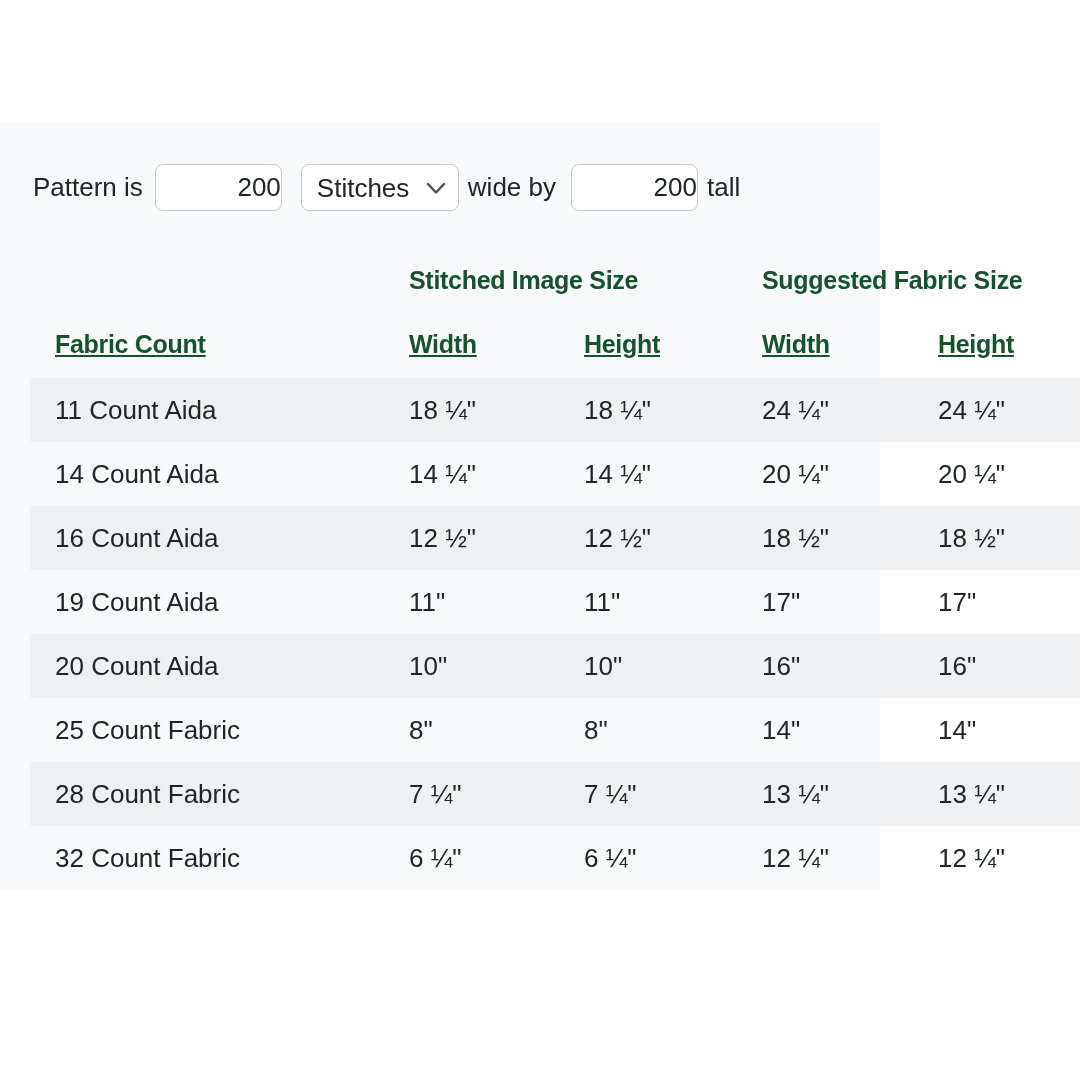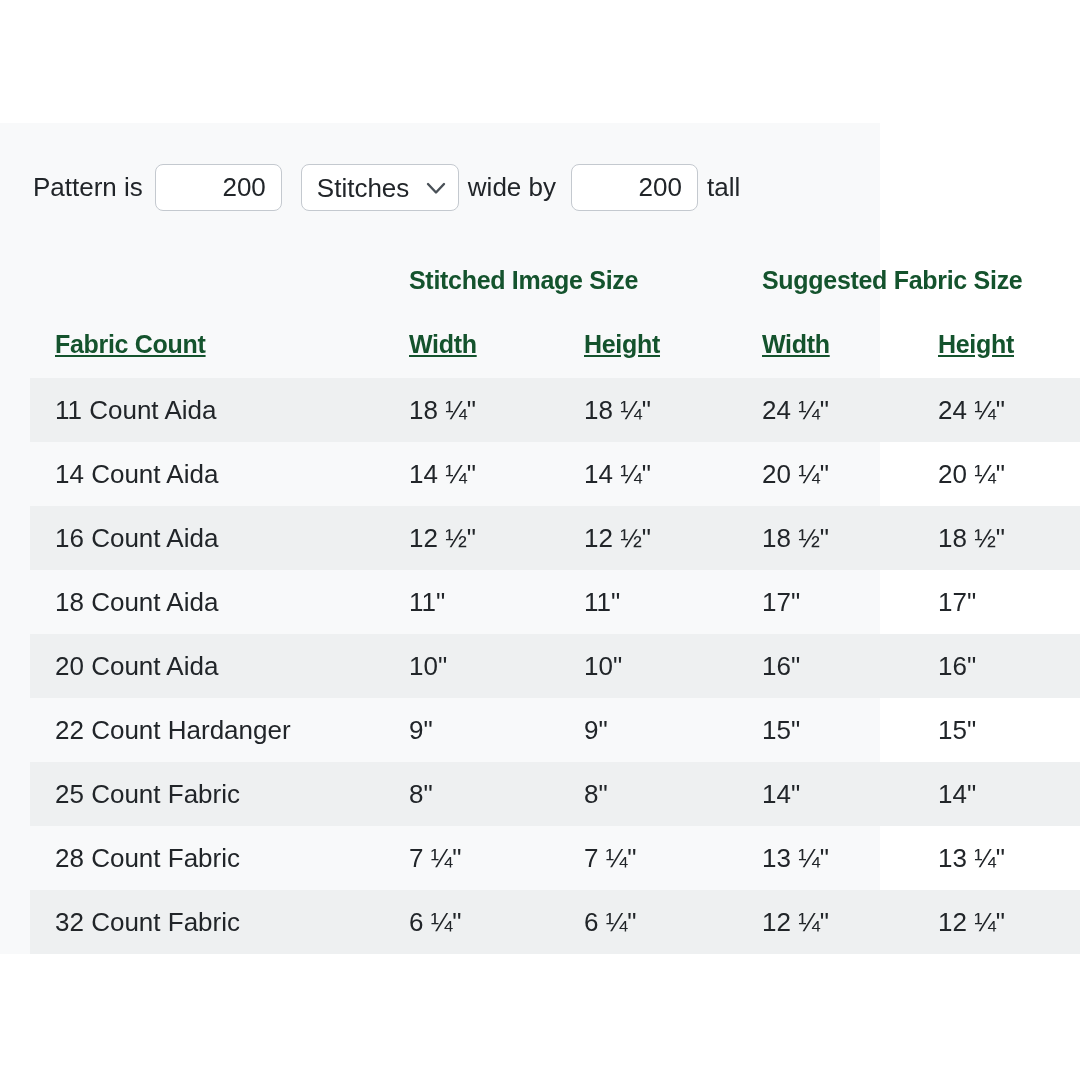--- a/index.html
+++ b/index.html
@@ -24,21 +24,20 @@
   .form-label { color: #212529; white-space: nowrap; }
   .size-input {
     height: 47px; width: 127px;
     border: 1px solid #c4c9cf;
     border-radius: 8px;
     background: #ffffff;
     font-family: inherit;
     font-size: 26px;
     color: #212529;
     text-align: right;
-    padding-right: 15px;
     outline: none;
   }
   .ml12 { margin-left: 12px; }
   .ml13 { margin-left: 9px; }
   .ml15 { margin-left: 15px; }
   .ml19 { margin-left: 19px; }
   .select-wrap { position: relative; width: 158px; height: 47px; }
   .select-wrap select {
     -webkit-appearance: none; -moz-appearance: none; appearance: none;
     width: 158px; height: 47px;
@@ -155,41 +154,34 @@
         <td>20 ¼"</td>
       </tr>
       <tr>
         <td class="first">16 Count Aida</td>
         <td>12 ½"</td>
         <td>12 ½"</td>
         <td>18 ½"</td>
         <td>18 ½"</td>
       </tr>
       <tr>
-        <td class="first">18 Count Aida</td>
+        <td class="first">19 Count Aida</td>
         <td>11"</td>
         <td>11"</td>
         <td>17"</td>
         <td>17"</td>
       </tr>
       <tr>
         <td class="first">20 Count Aida</td>
         <td>10"</td>
         <td>10"</td>
         <td>16"</td>
         <td>16"</td>
       </tr>
       <tr>
-        <td class="first">22 Count Hardanger</td>
-        <td>9"</td>
-        <td>9"</td>
-        <td>15"</td>
-        <td>15"</td>
-      </tr>
-      <tr>
         <td class="first">25 Count Fabric</td>
         <td>8"</td>
         <td>8"</td>
         <td>14"</td>
         <td>14"</td>
       </tr>
       <tr>
         <td class="first">28 Count Fabric</td>
         <td>7 ¼"</td>
         <td>7 ¼"</td>

